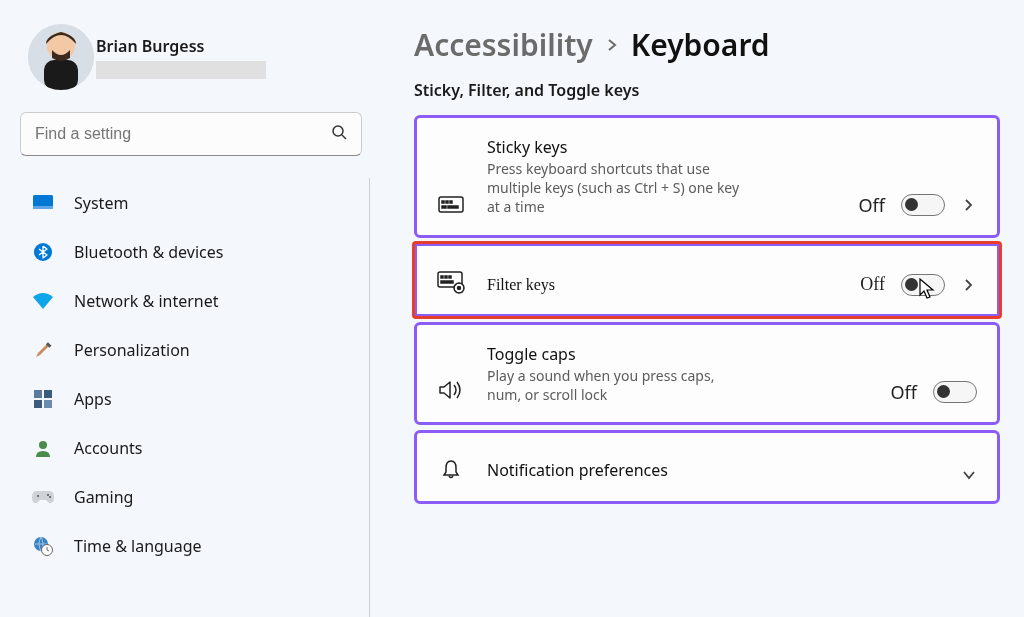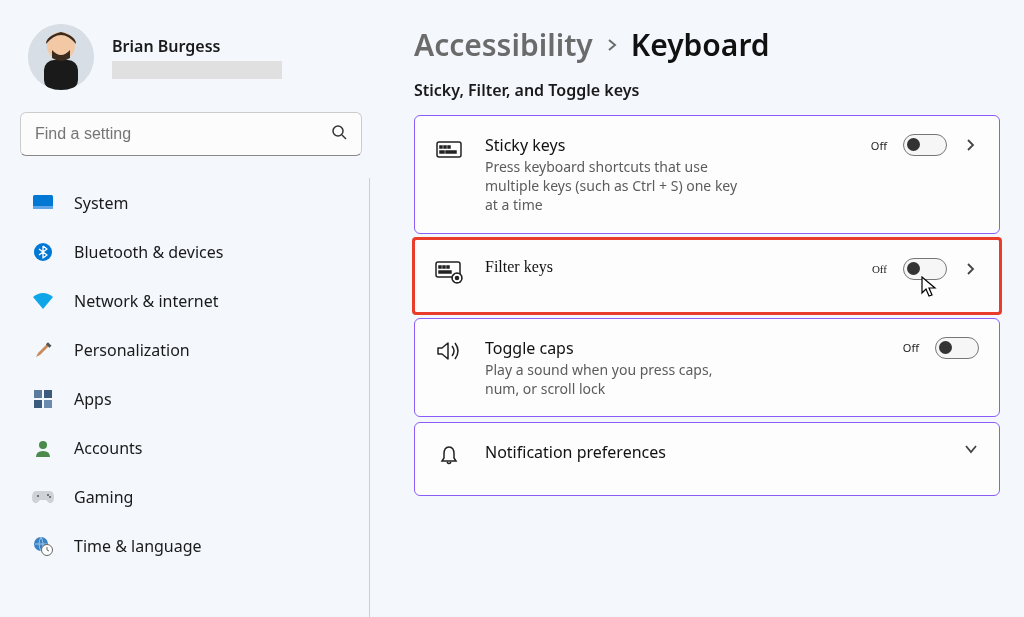--- a/index.html
+++ b/index.html
@@ -17,21 +17,21 @@
   
   .sidebar {
     width: 380px;
     padding: 18px 10px 0 20px;
     display: flex;
     flex-direction: column;
   }
   .profile {
     display: flex;
     align-items: center;
-    gap: 18px;
+    gap: 2px;
     padding: 6px 0 18px 8px;
   }
   .avatar {
     width: 66px; height: 66px;
     border-radius: 50%;
     overflow: hidden;
     background: #e8e8e8;
     flex-shrink: 0;
     display:flex; align-items:center; justify-content:center;
   }
@@ -107,25 +107,25 @@
   .crumb-current { font-size: 30px; font-weight: 600; color: #111; }
 
   .section-label {
     font-size: 16px; font-weight: 600;
     margin-bottom: 14px;
   }
 
   .cards { display:flex; flex-direction:column; gap:5px; }
   .card {
     background: #fdfdfd;
-    border: 1px solid #8b5cf6;
+    border: 3px solid #8b5cf6;
     border-radius: 6px;
     padding: 18px 20px;
     display: flex;
-    align-items: flex-start;
+    align-items: flex-end;
     gap: 22px;
     min-height: 74px;
     position: relative;
   }
   .card.highlighted {
     outline: 3px solid #e83d2b;
     outline-offset: -1px;
     border-radius: 2px;
     font-family: Liberation Serif, serif;
   }
@@ -135,21 +135,21 @@
     color: #222;
     flex-shrink:0;
   }
   .card-text { flex:1; min-width:0; padding-right:8px; }
   .card-title { font-size: 16px; font-weight: 400; color:#111; margin-bottom:2px; }
   .card-desc { font-size: 14px; color: #5c5c5c; line-height:1.35; max-width:260px; }
   .card-right {
     display:flex; align-items:center; gap:16px;
     flex-shrink:0;
   }
-  .toggle-label { font-size:11px; color:#222; }
+  .toggle-label { font-size:18px; color:#222; }
   .toggle {
     width: 44px; height:22px;
     border-radius: 11px;
     background: #f6f6f6;
     border: 1.5px solid #767676;
     position: relative;
   }
   .toggle::after {
     content:'';
     position:absolute;

